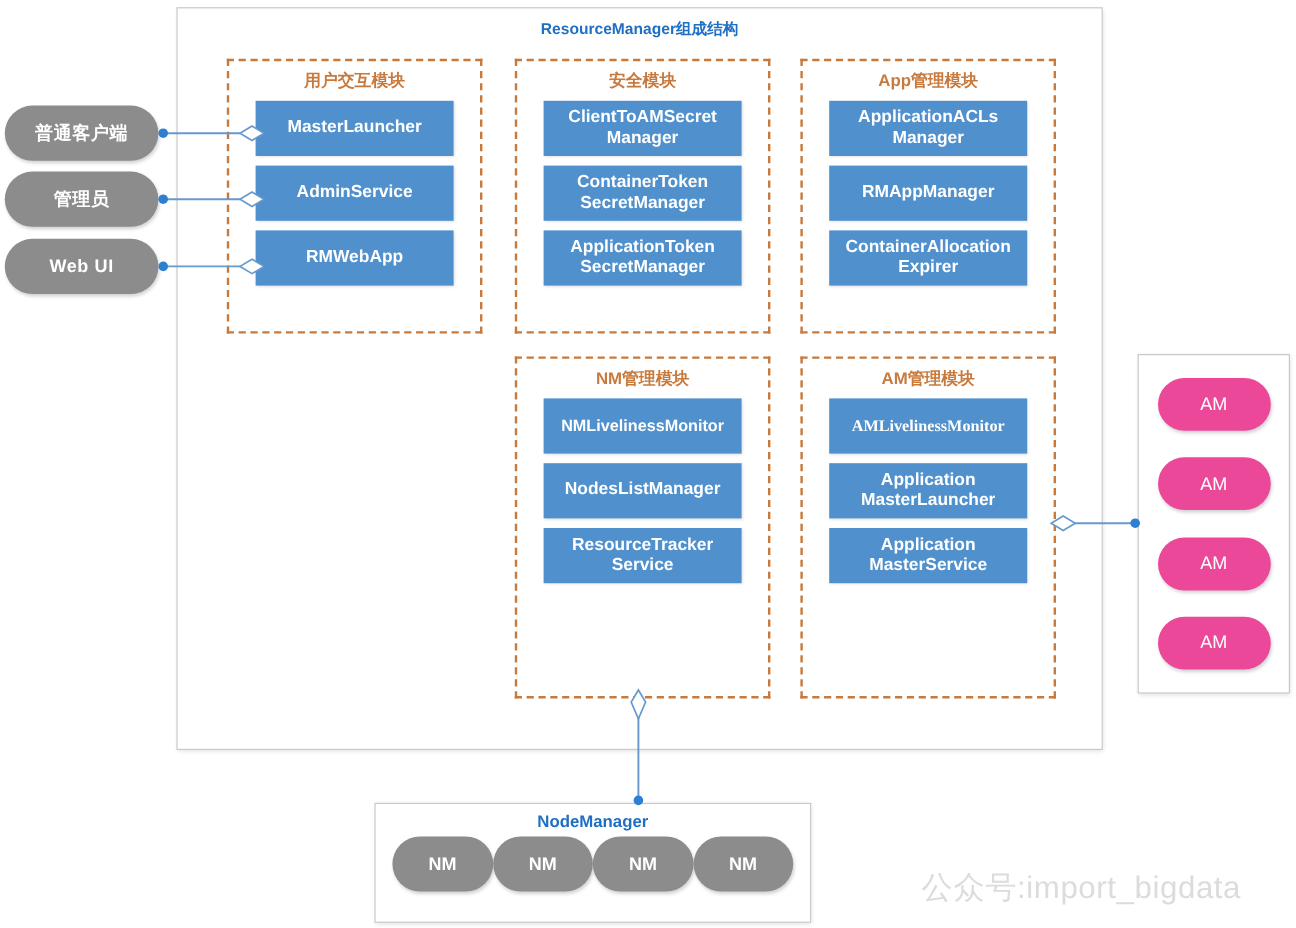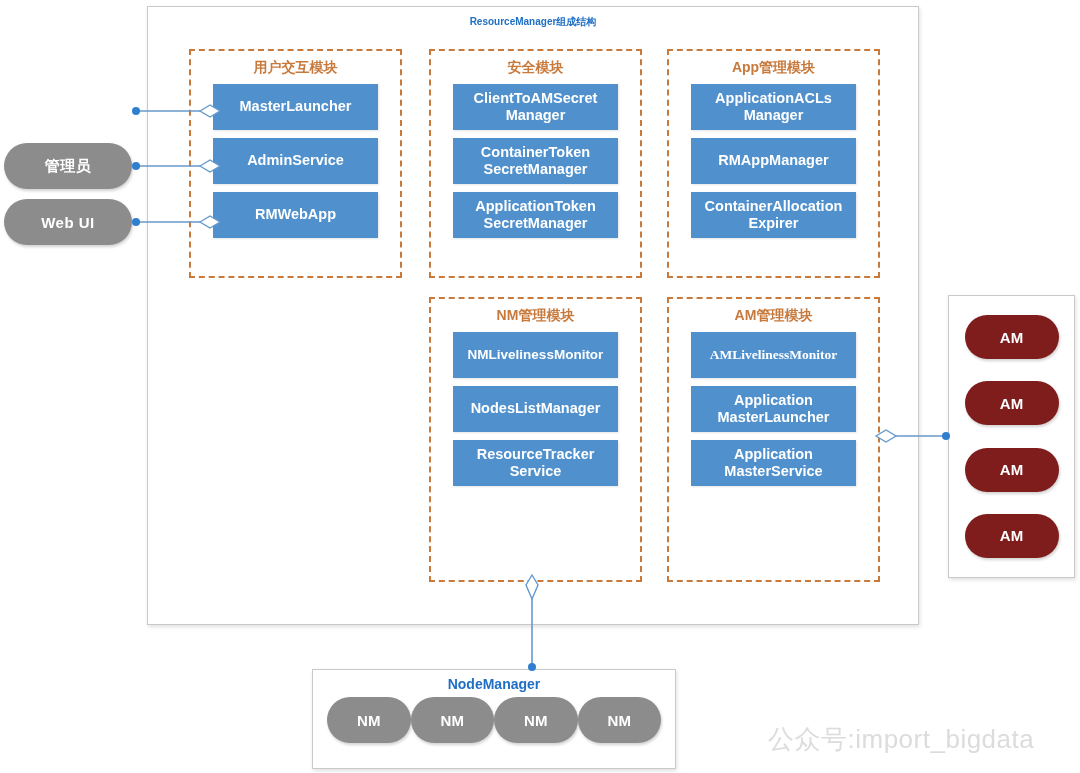--- a/index.html
+++ b/index.html
@@ -51,21 +51,21 @@
     box-shadow: 1px 2px 4px rgba(0,0,0,0.12);
     box-sizing: border-box;
   }
   .rm-title {
     position: absolute;
     left: 0;
     top: 8px;
     width: 100%;
     text-align: center;
     color: #1f6fc4;
-    font-size: 10px;
+    font-size: 13px;
     font-weight: bold;
   }
 
   
   .module {
     position: absolute;
     border: 2px dashed #c8793c;
     box-sizing: border-box;
     background: transparent;
   }
@@ -116,25 +116,25 @@
     display: flex;
     flex-direction: column;
     align-items: center;
     justify-content: space-around;
     padding: 8px 0;
   }
   .am-pill {
     width: 94px;
     height: 44px;
     border-radius: 22px;
-    background: #7f1d1d;
+    background: #ec4899;
     box-shadow: 1px 2px 3px rgba(0,0,0,0.18);
     color: #ffffff;
     font-size: 15px;
-    font-weight: bold;
+    font-weight: normal;
     display: flex;
     align-items: center;
     justify-content: center;
   }
 
   
   .nm-container {
     position: absolute;
     left: 312px;
     top: 669px;
@@ -196,20 +196,23 @@
     letter-spacing: 0.5px;
     white-space: nowrap;
     text-shadow: 0 1px 0 #ffffff;
   }
 </style>
 </head>
 <body>
 
 <div class="canvas">
 
+  <div class="actor" style="left:4px; top:88px;">
+    <span>普通客户端</span>
+  </div>
   <div class="actor" style="left:4px; top:143px;">
     <span>管理员</span>
   </div>
   <div class="actor" style="left:4px; top:199px;justify-content:center;">
     <span>Web UI</span>
   </div>
 
   <div class="rm-container">
     <div class="rm-title">ResourceManager组成结构</div>
 

